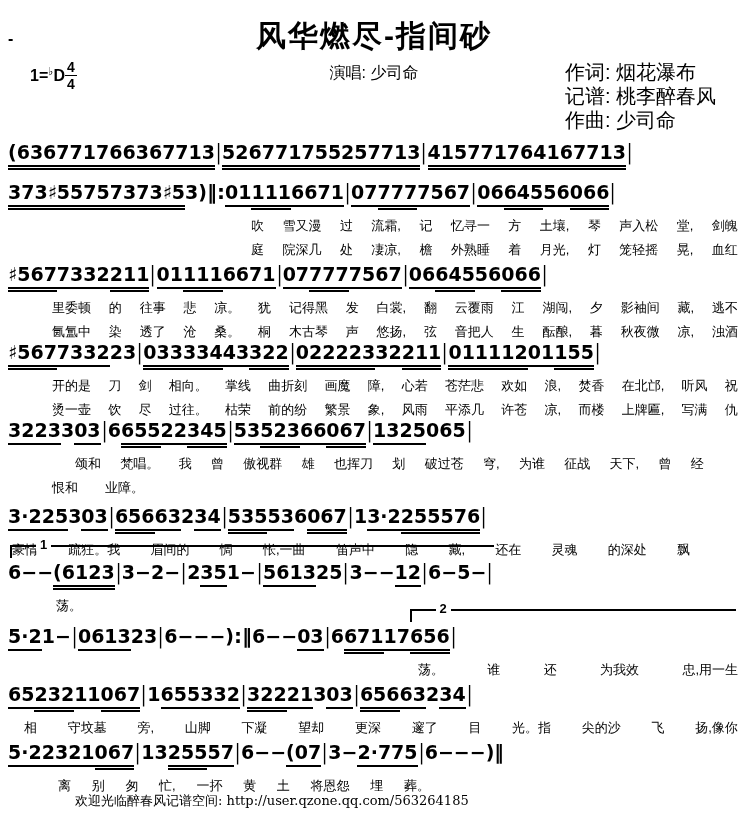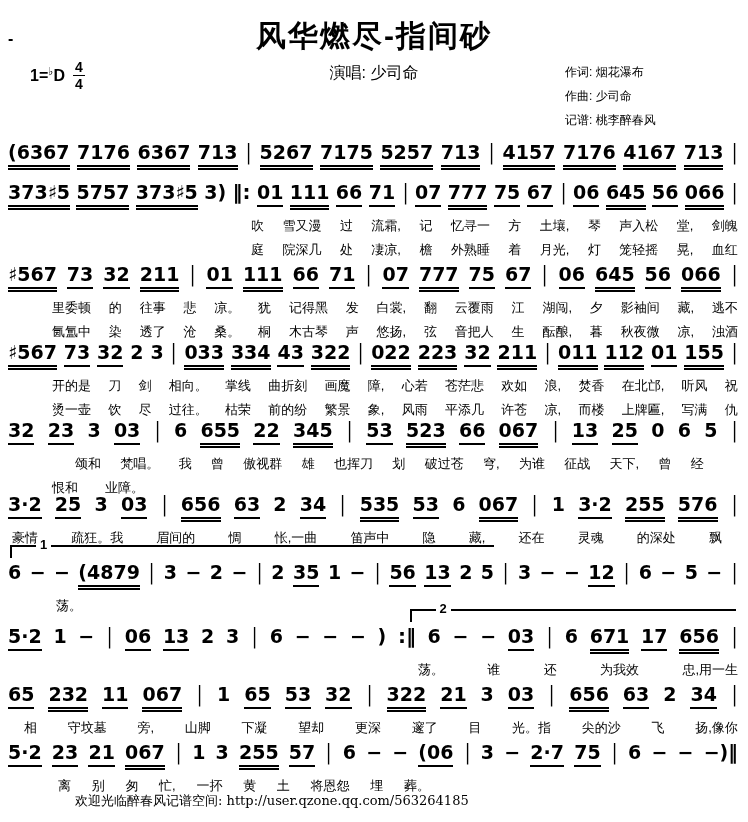--- a/index.html
+++ b/index.html
@@ -2,50 +2,50 @@
 <html><head>
 <meta charset="utf-8">
 <style>
   html,body{margin:0;padding:0;background:#e8e8e8;}
   .page{position:relative;width:748px;height:822px;background:#ffffff;color:#000;
         font-family:"Liberation Sans","DejaVu Sans",sans-serif;overflow:hidden;}
   .title{position:absolute;top:16px;left:0;width:100%;text-align:center;
          font-size:30px;font-weight:bold;letter-spacing:2px;}
   .margin-dash{position:absolute;top:30px;left:8px;font-size:16px;font-weight:bold;}
   .keyrow{position:absolute;top:60px;left:30px;font-size:16px;font-weight:bold;
-          display:flex;align-items:center;gap:8px;}
+          display:flex;align-items:center;gap:0;}
   .keysig sup{font-size:11px;}
   .timesig{display:inline-flex;flex-direction:column;align-items:center;line-height:1;
            font-size:14px;font-weight:bold;}
   .timesig .num{border-bottom:1.5px solid #000;padding:0 2px 1px;}
   .timesig .den{padding-top:1px;}
   .performer{position:absolute;top:63px;left:0;width:100%;text-align:center;font-size:16px;}
-  .credits{position:absolute;top:60px;left:565px;font-size:12px;line-height:24px;}
+  .credits{position:absolute;top:60px;left:565px;font-size:20px;line-height:24px;}
   .credits div{white-space:nowrap;}
 
   .sys{position:absolute;left:8px;right:10px;}
-  .notation{display:flex;justify-content:space-between;align-items:baseline;
+  .notation{display:flex;justify-content:flex-start;align-items:baseline;
             font-family:"DejaVu Sans",sans-serif;font-weight:bold;font-size:19px;
             white-space:nowrap;}
   .tok{display:inline-block;}
   .bar{font-weight:normal;font-size:21px;transform:scaleX(.8);}
   .rep{font-weight:bold;font-size:20px;}
   .dash{font-weight:bold;}
   .g1{border-bottom:2px solid #000;padding-bottom:2px;}
   .g2{border-bottom:2px solid #000;padding-bottom:2px;position:relative;}
   .g2::after{content:"";position:absolute;left:0;right:0;bottom:-5px;height:2px;background:#000;}
 
   .lyrics{display:flex;justify-content:space-between;font-size:13px;margin-top:10px;
           white-space:nowrap;}
   .lyrics + .lyrics{margin-top:6px;}
   .s2 .lyrics{margin-left:243px;}
   .s3 .lyrics,.s4 .lyrics{margin-left:44px;}
   .s5 .l1{margin-left:67px;margin-right:34px;}
   .s5 .l2{margin-left:44px;width:92px;align-items:flex-end;}
-  .s6 .lyrics{margin-left:4px;margin-right:16px;justify-content:space-between;}
+  .s6 .lyrics{margin-left:4px;margin-right:48px;justify-content:space-between;}
   .s7 .lyrics{display:block;margin-left:48px;}
   .s8 .lyrics{margin-left:410px;}
   .s9 .lyrics{margin-left:16px;}
   .s10 .lyrics{margin-left:50px;width:372px;}
 
   .volta{position:absolute;top:-15px;height:11px;border-top:2px solid #000;border-left:2px solid #000;}
   .v1{left:2px;width:66%;}
   .v2{left:55%;right:2px;}
   .vlabel{position:absolute;top:-9px;left:24px;background:#fff;padding:0 4px;
           font-size:13px;font-weight:bold;line-height:1;}
@@ -67,22 +67,22 @@
     <span class="timesig">
       <span class="num">4</span>
       <span class="den">4</span>
     </span>
   </div>
 
   <div class="performer">演唱: 少司命</div>
 
   <div class="credits">
     <div>作词: 烟花瀑布</div>
+    <div>记谱: 桃李醉春风</div>
     <div>作曲: 少司命</div>
-    <div>记谱: 桃李醉春风</div>
   </div>
 
   <div class="sys s1" style="top:140px">
     <div class="notation">
         <span class="tok g2">(6367</span>
         <span class="tok g2">7176</span>
         <span class="tok g2">6367</span>
         <span class="tok g2">713</span>
         <span class="tok bar">|</span>
         <span class="tok g2">5267</span>
@@ -316,21 +316,21 @@
         <span class="tok">天下,</span>
         <span class="tok">曾</span>
         <span class="tok">经</span>
       </div>
     <div class="lyrics l2">
         <span class="tok">恨和</span>
         <span class="tok">业障。</span>
       </div>
   </div>
 
-  <div class="sys s6" style="top:492px">
+  <div class="sys s6" style="top:504px">
     <div class="notation">
         <span class="tok g1">3·2</span>
         <span class="tok g1">25</span>
         <span class="tok">3</span>
         <span class="tok g1">03</span>
         <span class="tok bar">|</span>
         <span class="tok g2">656</span>
         <span class="tok g1">63</span>
         <span class="tok">2</span>
         <span class="tok g1">34</span>
@@ -363,21 +363,21 @@
   </div>
 
   <div class="sys s7" style="top:560px">
     <div class="volta v1">
       <span class="vlabel">1</span>
     </div>
     <div class="notation">
         <span class="tok">6</span>
         <span class="tok dash">−</span>
         <span class="tok dash">−</span>
-        <span class="tok g2">(4879</span>
+        <span class="tok g2">(6123</span>
         <span class="tok bar">|</span>
         <span class="tok">3</span>
         <span class="tok dash">−</span>
         <span class="tok">2</span>
         <span class="tok dash">−</span>
         <span class="tok bar">|</span>
         <span class="tok">2</span>
         <span class="tok g1">35</span>
         <span class="tok">1</span>
         <span class="tok dash">−</span>
@@ -489,21 +489,21 @@
         <span class="tok g2">067</span>
         <span class="tok bar">|</span>
         <span class="tok">1</span>
         <span class="tok">3</span>
         <span class="tok g2">255</span>
         <span class="tok g1">57</span>
         <span class="tok bar">|</span>
         <span class="tok">6</span>
         <span class="tok dash">−</span>
         <span class="tok dash">−</span>
-        <span class="tok g1">(06</span>
+        <span class="tok g1">(07</span>
         <span class="tok bar">|</span>
         <span class="tok">3</span>
         <span class="tok dash">−</span>
         <span class="tok g1">2·7</span>
         <span class="tok g1">75</span>
         <span class="tok bar">|</span>
         <span class="tok">6</span>
         <span class="tok dash">−</span>
         <span class="tok dash">−</span>
         <span class="tok">−)‖</span>

